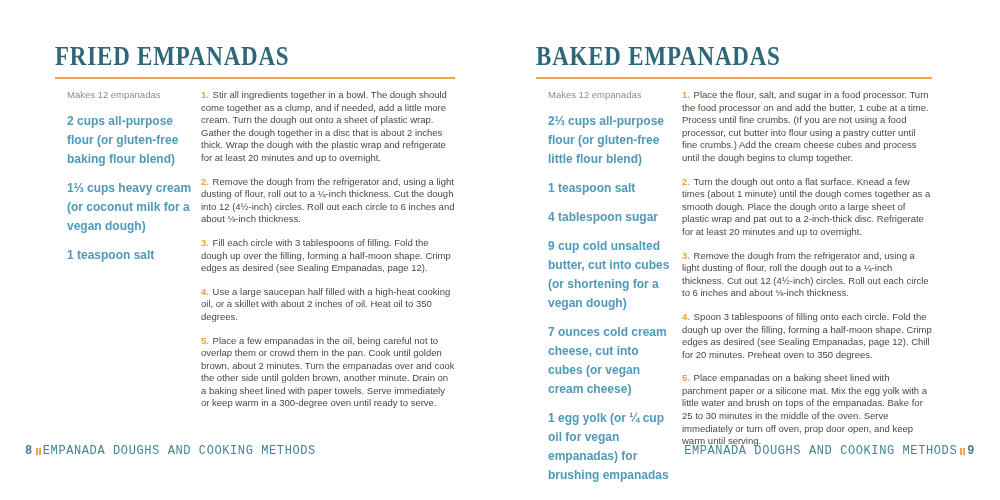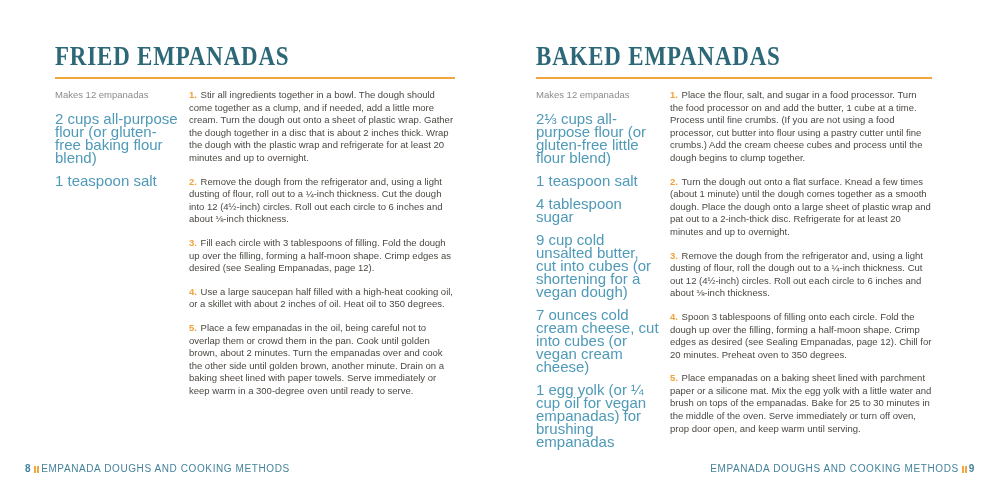--- a/index.html
+++ b/index.html
@@ -51,55 +51,57 @@
     margin: 7px 0 0 0;
   }
   .columns {
     display: flex;
     margin-top: 10px;
   }
   .ingredients-col {
     width: 126px;
     margin-right: 8px;
     flex: none;
+    margin-left: 12px;
   }
   .steps-col {
     flex: 1;
   }
   .yield {
     color: #8e8c88;
     font-size: 9.5px;
     line-height: 12.5px;
     margin: 0 0 10px 0;
   }
   .ingredient {
     color: #4f9ab8;
-    font-weight: normal;
-    font-size: 15px;
-    line-height: 13px;
+    font-weight: bold;
+    font-size: 12px;
+    line-height: 19px;
     margin: 0 0 10px 0;
   }
   .step {
     color: #4c4742;
     font-size: 9.5px;
     line-height: 12.6px;
     margin: 0 0 11px 0;
   }
   .step-num {
     color: #f0a13b;
     font-weight: bold;
     margin-right: 1px;
   }
   .footer {
     position: absolute;
-    bottom: 26px;
-    font-size: 10px;
+    bottom: 42px;
+    font-size: 12px;
     letter-spacing: 0.6px;
     color: #44839b;
     white-space: nowrap;
+    font-family: Liberation Mono, monospace;
   }
   .page-left  .footer { left: 25px; }
   .page-right .footer { right: 25px; margin-left: 40px; }
   .footer .page-num {
     font-weight: bold;
     color: #44839b;
   }
   .footer-divider {
     display: inline-block;
     width: 2px;
@@ -121,20 +123,21 @@
 <div class="spread">
 
   <div class="page page-left">
     <div class="page-content">
       <h1 class="recipe-title">FRIED EMPANADAS</h1>
       <hr class="title-rule">
       <div class="columns">
         <div class="ingredients-col">
           <p class="yield">Makes 12 empanadas</p>
           <p class="ingredient">2 cups all-purpose flour (or gluten-free baking flour blend)</p>
+          <p class="ingredient">1⅓ cups heavy cream (or coconut milk for a vegan dough)</p>
           <p class="ingredient">1 teaspoon salt</p>
         </div>
         <div class="steps-col">
           <p class="step"><span class="step-num">1.</span> <span>Stir all ingredients together in a bowl. The dough should come together as a clump, and if needed, add a little more cream. Turn the dough out onto a sheet of plastic wrap. Gather the dough together in a disc that is about 2 inches thick. Wrap the dough with the plastic wrap and refrigerate for at least 20 minutes and up to overnight.</span></p>
           <p class="step"><span class="step-num">2.</span> <span>Remove the dough from the refrigerator and, using a light dusting of flour, roll out to a ¼-inch thickness. Cut the dough into 12 (4½-inch) circles. Roll out each circle to 6 inches and about ⅛-inch thickness.</span></p>
           <p class="step"><span class="step-num">3.</span> <span>Fill each circle with 3 tablespoons of filling. Fold the dough up over the filling, forming a half-moon shape. Crimp edges as desired (see Sealing Empanadas, page 12).</span></p>
           <p class="step"><span class="step-num">4.</span> <span>Use a large saucepan half filled with a high-heat cooking oil, or a skillet with about 2 inches of oil. Heat oil to 350 degrees.</span></p>
           <p class="step"><span class="step-num">5.</span> <span>Place a few empanadas in the oil, being careful not to overlap them or crowd them in the pan. Cook until golden brown, about 2 minutes. Turn the empanadas over and cook the other side until golden brown, another minute. Drain on a baking sheet lined with paper towels. Serve immediately or keep warm in a 300-degree oven until ready to serve.</span></p>
         </div>
       </div>

